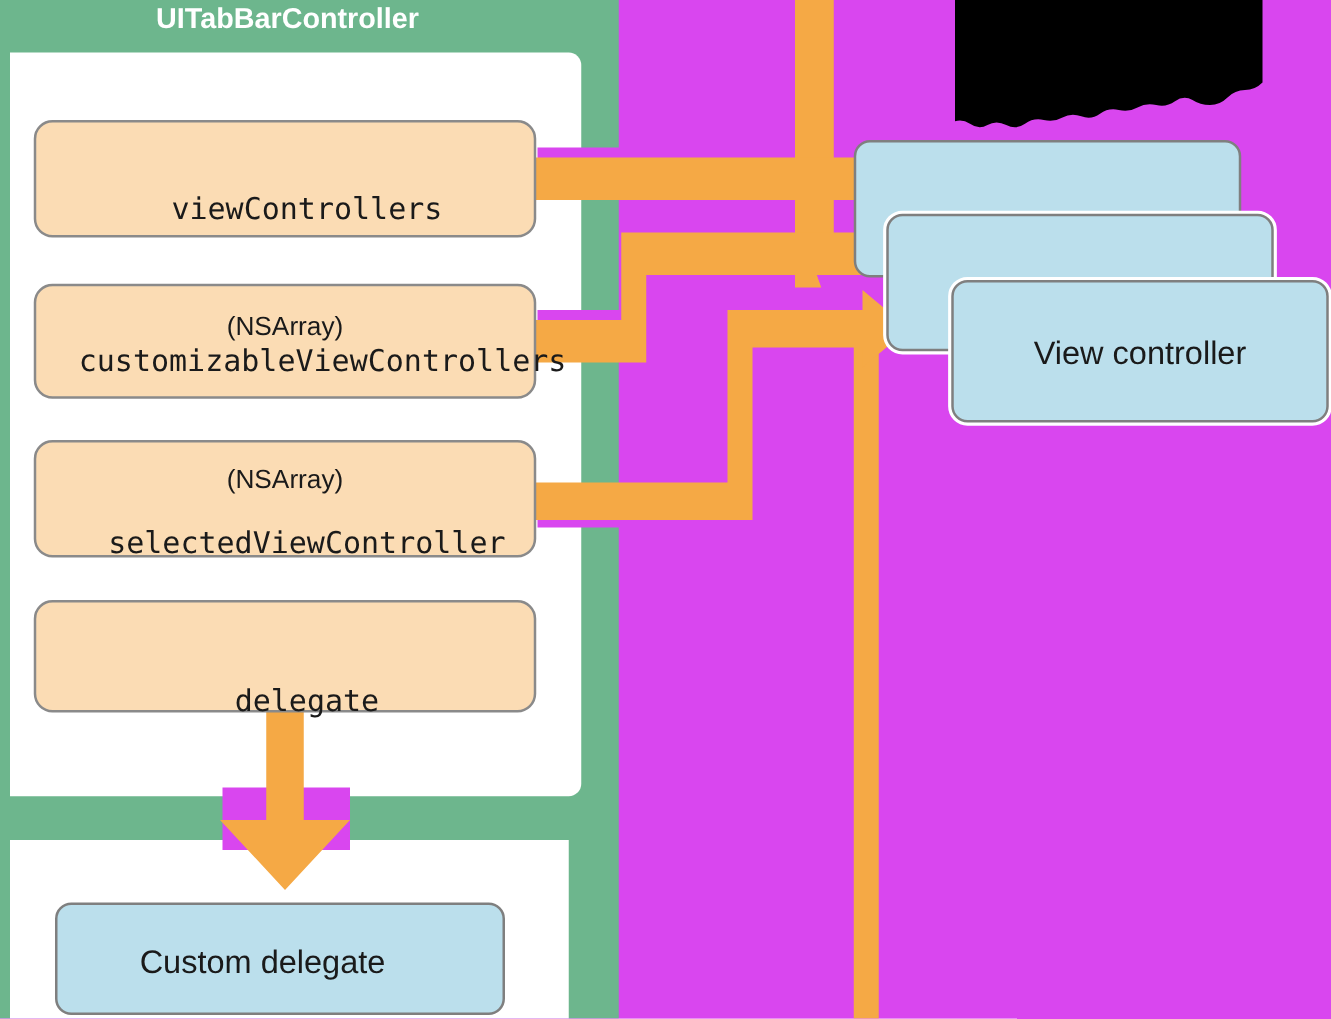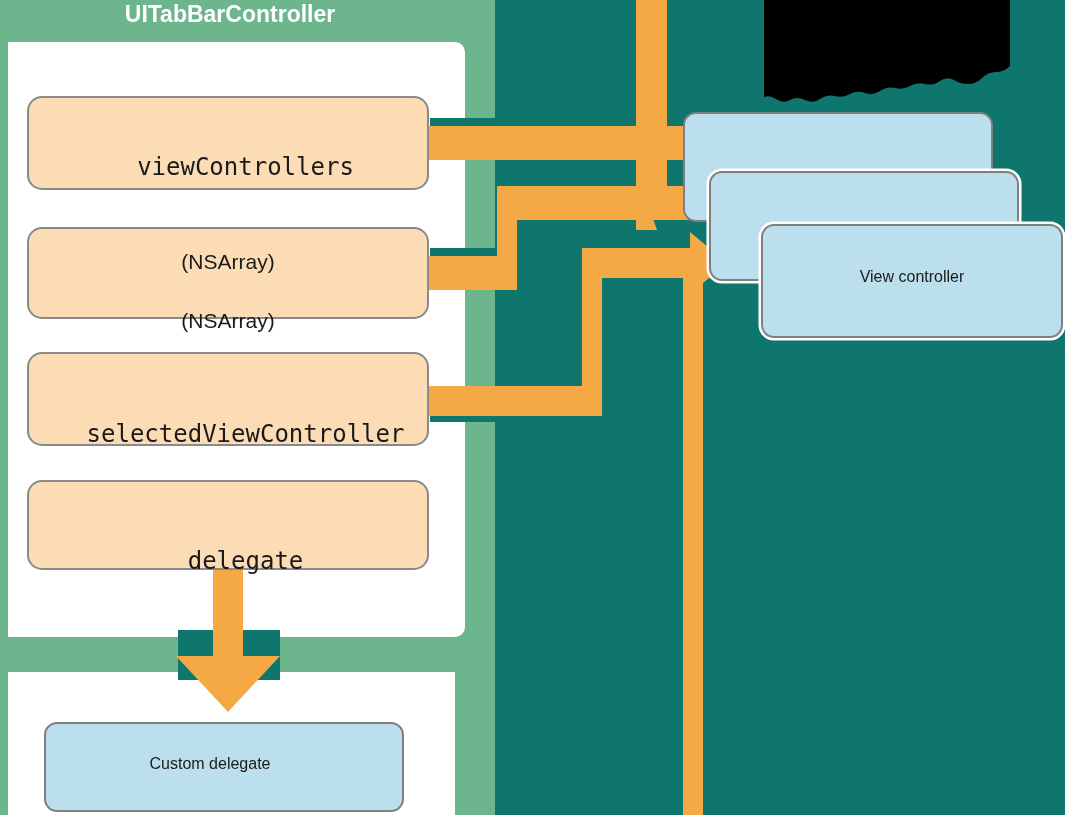--- a/index.html
+++ b/index.html
@@ -7,21 +7,21 @@
     padding: 0;
     background: #ffffff;
   }
   body {
     font-family: "Liberation Sans", sans-serif;
   }
   #canvas {
     position: relative;
     width: 1065px;
     height: 815px;
-    background: #0f766e;
+    background: #d946ef;
     overflow: hidden;
   }
   #canvas svg.layer {
     position: absolute;
     left: 0;
     top: 0;
     width: 1065px;
     height: 815px;
   }
   
@@ -48,21 +48,21 @@
     padding-left: 35px;
   }
   .prop-sub {
     font-family: "Liberation Sans", sans-serif;
     font-size: 21px;
     color: #1a1a1a;
     margin-top: 33px;
   }
   .blue-label {
     font-family: "Liberation Sans", sans-serif;
-    font-size: 16px;
+    font-size: 26px;
     color: #1a1a1a;
   }
   .box-vc   { left: 28px;  top: 118px; width: 400px; }
   .box-cvc  { left: 28px;  top: 240px; width: 400px; }
   .box-svc  { left: 28px;  top: 385px; width: 400px; }
   .box-del  { left: 28px;  top: 512px; width: 400px; }
   .box-cd   { left: 45px;  top: 755px; width: 330px; }
   .box-view { left: 762px; top: 268px; width: 300px; }
 </style>
 </head>
@@ -138,20 +138,21 @@
   </svg>
 
   <div class="txt title-text">UITabBarController</div>
 
   <div class="txt box-vc">
     <div class="prop-mono">viewControllers</div>
     <div class="prop-sub">(NSArray)</div>
   </div>
 
   <div class="txt box-cvc">
+    <div class="prop-mono">customizableViewControllers</div>
     <div class="prop-sub">(NSArray)</div>
   </div>
 
   <div class="txt box-del">
     <div class="prop-mono">delegate</div>
   </div>
 
   <div class="txt box-svc">
     <div class="prop-mono">selectedViewController</div>
   </div>

